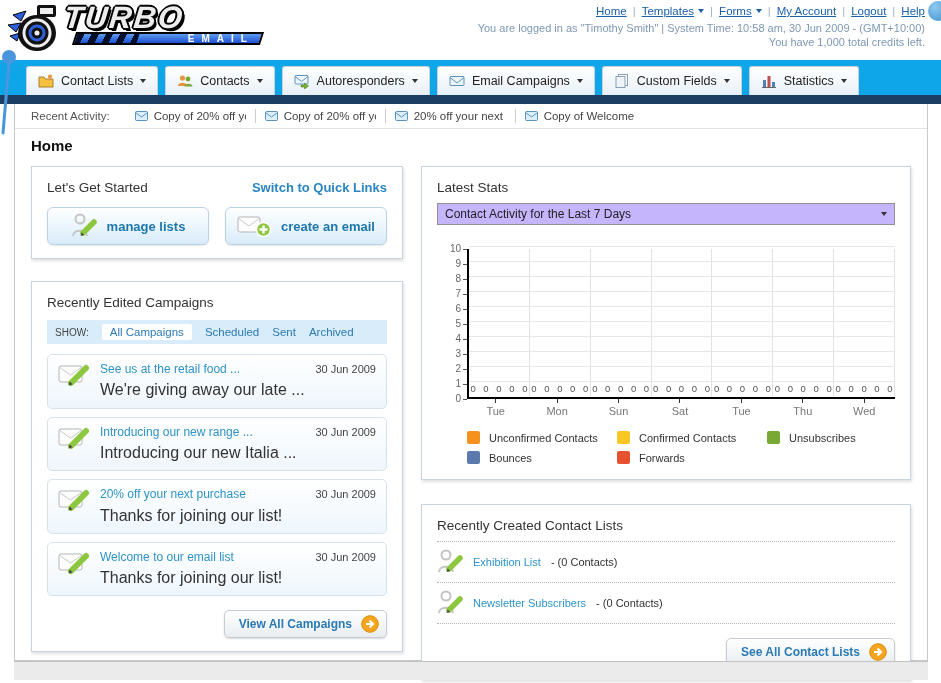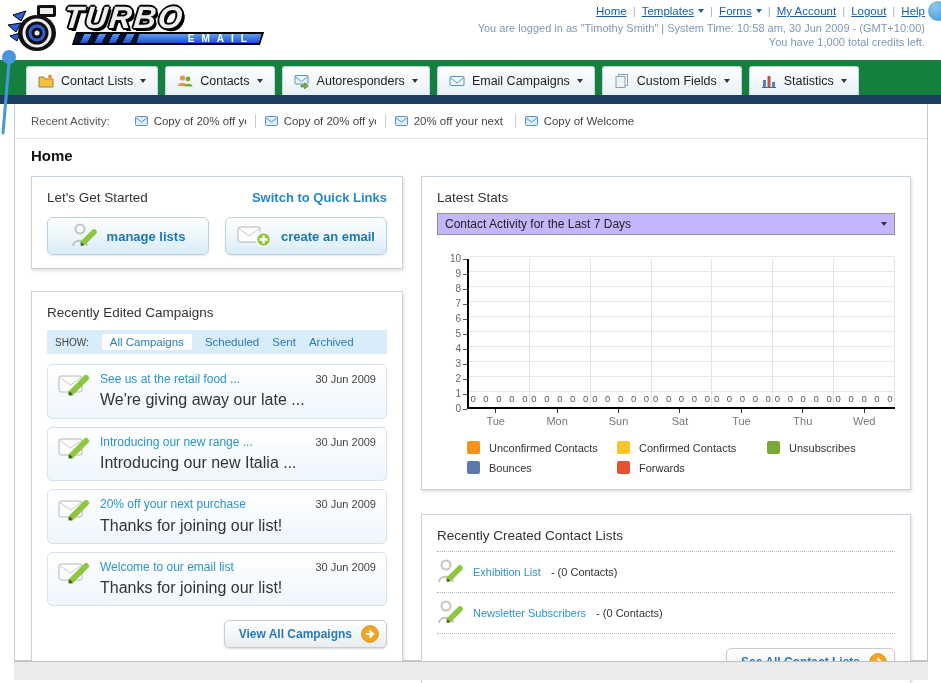--- a/index.html
+++ b/index.html
@@ -39,36 +39,36 @@
   .tri.dark { border-top-color:#333; }
   .login-info { color:#7e98b5; font-size:11px; margin-top:5px; }
   .credits-info { color:#7e98b5; font-size:11px; margin-top:2px; }
   .corner-dot {
     position:absolute; right:-7px; top:1px; width:20px; height:20px; border-radius:50%;
     background:radial-gradient(circle at 35% 30%, #8ec8ee, #3c92d0);
   }
   .pin-decoration { position:absolute; left:0; top:47px; z-index:60; pointer-events:none; }
 
   
-  .nav-row { padding:6px 0 0 26px; background:#15803d; }
+  .nav-row { padding:6px 0 0 26px; background:#0ea5e9; }
   .tabs { display:flex; gap:7px; }
   .tab {
     display:flex; align-items:center; gap:7px; padding:6px 11px;
     border:1px solid #c4d3e0; border-bottom:none; border-radius:3px 3px 0 0;
     background:linear-gradient(#ffffff,#e7f0f8); font-size:12.5px; color:#222; cursor:pointer; white-space:nowrap;
   }
   .navy-bar { height:9px; background:#1d3e63; }
 
   
   .content-frame {
     margin:0 13px 0 14px; height:557px; position:relative;
     background:#fff; border:1px solid #c9c9c9; border-top:none;
   }
   .recent-row {
-    display:flex; align-items:center; height:35px; border-bottom:1px solid #e2e2e2;
+    display:flex; align-items:center; height:25px; border-bottom:1px solid #e2e2e2;
     padding-left:16px; font-size:11.5px; color:#555;
   }
   .recent-label { margin-right:16px; }
   .recent-item { display:flex; align-items:center; gap:6px; margin:0 9px; text-decoration:none; }
   .recent-item .rtxt { display:block; max-width:92px; overflow:hidden; white-space:nowrap; color:#444; }
   .recent-divider { width:1px; height:14px; background:#ccc; }
 
   .main { padding:4px 16px 0 16px; }
   .page-title { font-size:15px; font-weight:bold; margin:4px 0 12px; color:#111; }
   .cols { display:flex; gap:18px; align-items:flex-start; }

